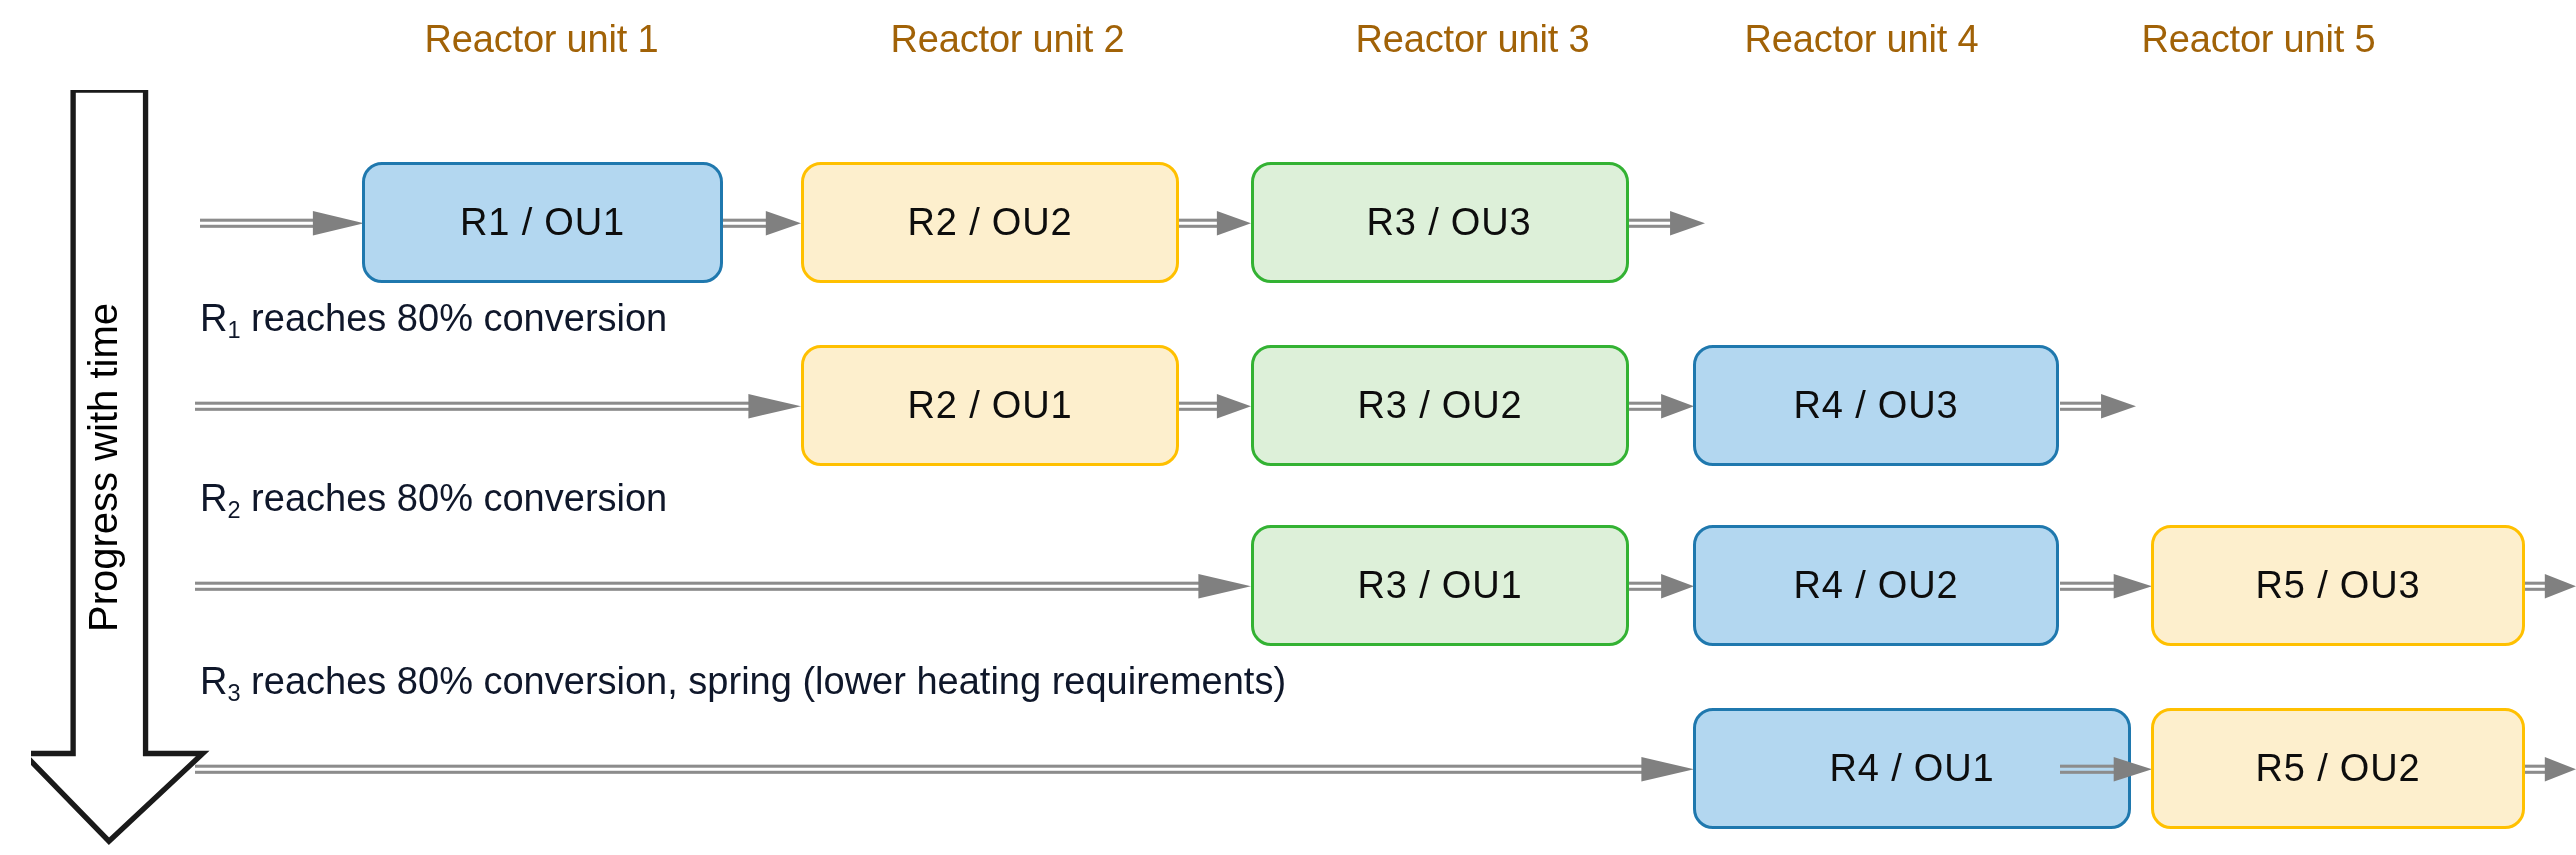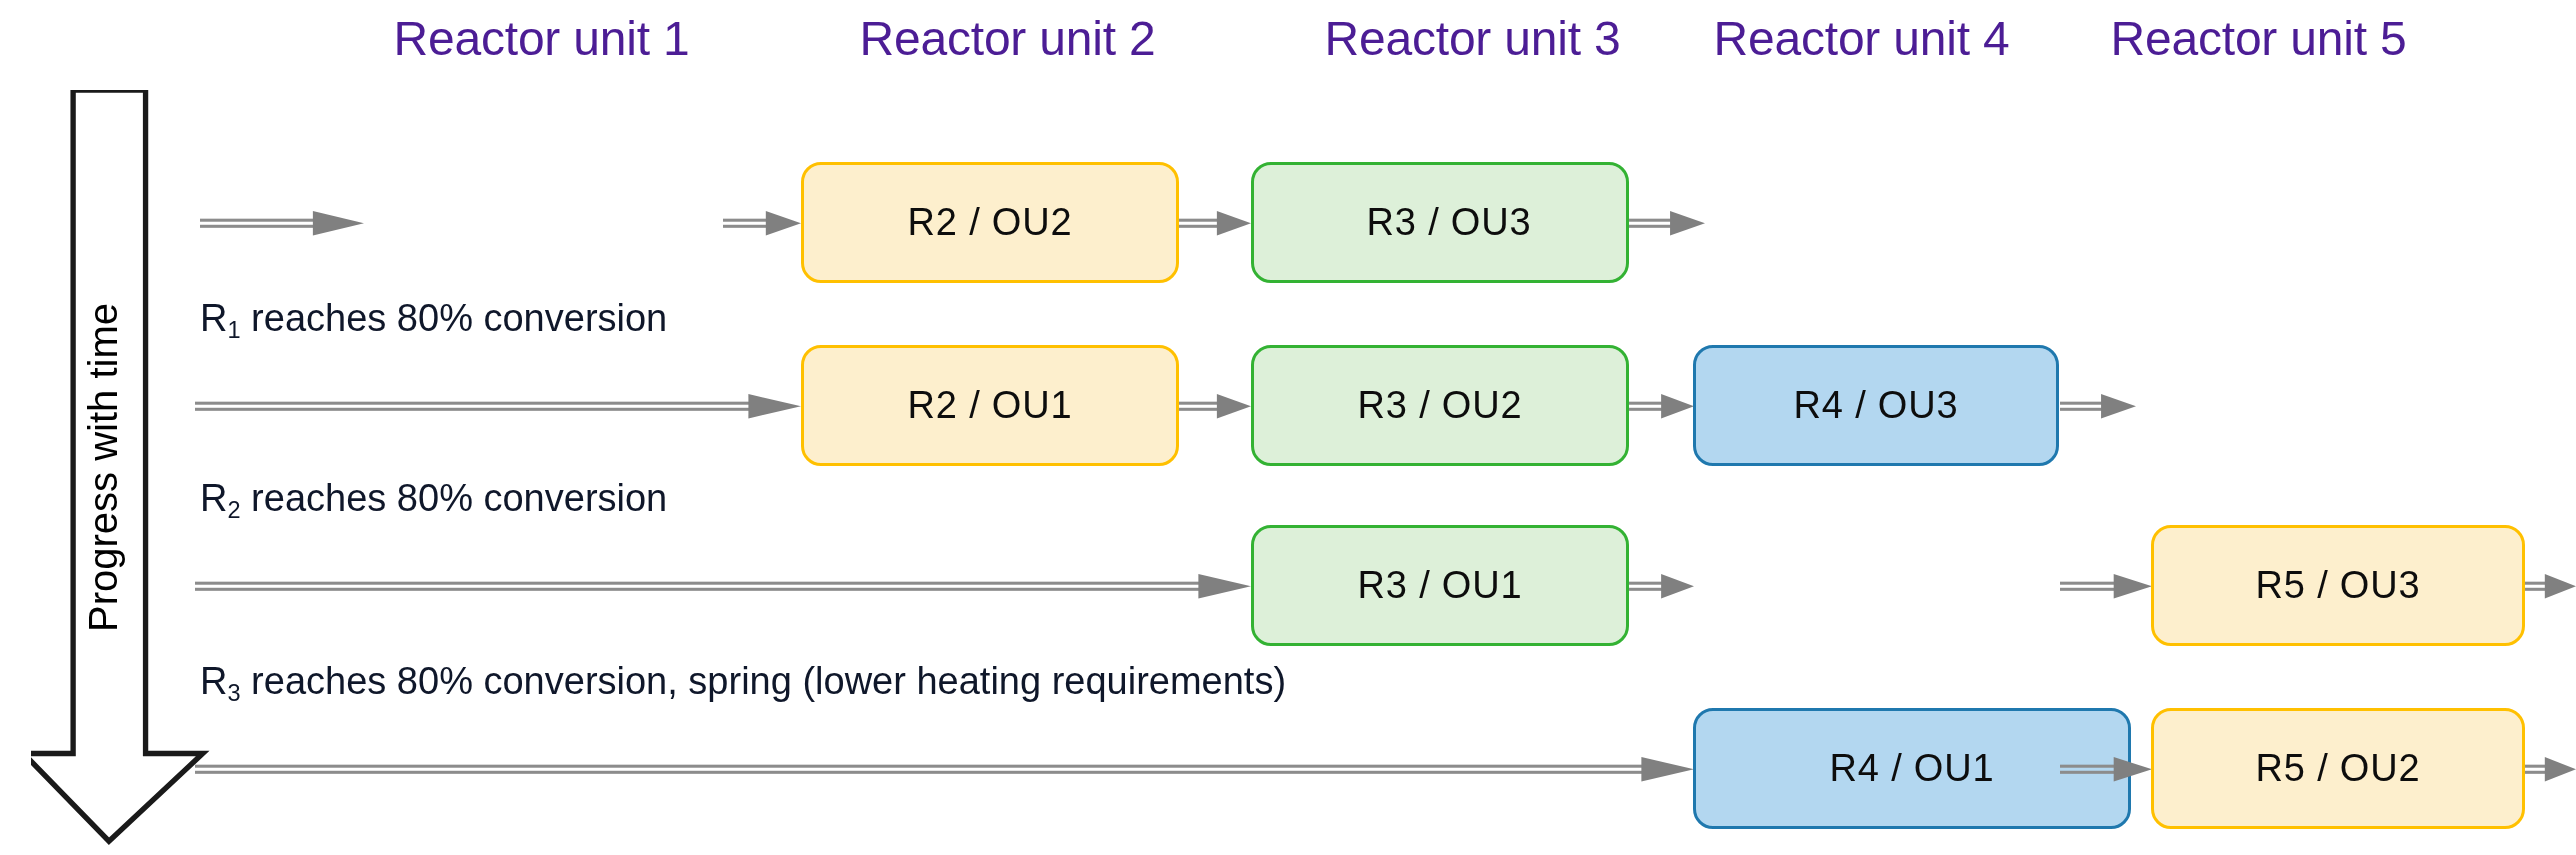--- a/index.html
+++ b/index.html
@@ -2,22 +2,22 @@
 <html style="font-size:12.2px"><head>
 <meta charset="utf-8">
 <style>
   html,body{margin:0;padding:0;background:#ffffff;}
   body{width:2576px;height:856px;position:relative;overflow:hidden;
        font-family:"Liberation Sans", sans-serif; color:#000;}
 
   
   .col-header{
     position:absolute; top:17px; height:44px; line-height:44px;
-    font-size:48px; text-align:center; white-space:nowrap;
-    color:#4c1d95; letter-spacing:-0.2px;
+    font-size:38px; text-align:center; white-space:nowrap;
+    color:#a16207; letter-spacing:-0.2px;
   }
 
   
   #progress-arrow{ position:absolute; left:30.5px; top:90px; width:191px; height:755px; }
   #progress-arrow svg{ display:block; width:191px; height:755px; }
   .progress-label{
     position:absolute; left:0; top:0; width:755px; height:145px;
     transform-origin: 0 0;
     transform: rotate(-90deg) translate(-755px, 0px);
     display:flex; align-items:center; justify-content:center;
@@ -67,20 +67,21 @@
 
 <div class="row" style="top:162px;">
 
   <div class="arrow" style="left:200px;width:164px;">
     <svg viewBox="0 0 215 40" preserveAspectRatio="none">
       <rect x="0" y="14" width="150" height="4" fill="#8c8c8c"></rect>
       <rect x="0" y="22" width="150" height="4" fill="#8c8c8c"></rect>
       <polygon points="148,4 215,20 148,36" fill="#808080"></polygon>
     </svg>
   </div>
+  <div class="pbox blue" style="left:362px;width:361px;">R1 / OU1</div>
   <div class="arrow" style="left:723px;width:78px;">
     <svg viewBox="0 0 102 40" preserveAspectRatio="none">
       <rect x="0" y="14" width="60" height="4" fill="#8c8c8c"></rect>
       <rect x="0" y="22" width="60" height="4" fill="#8c8c8c"></rect>
       <polygon points="56,4 102,20 56,36" fill="#808080"></polygon>
     </svg>
   </div>
   <div class="pbox yellow" style="left:801px;width:378px;">R2 / OU2</div>
   <div class="arrow" style="left:1179px;width:72px;">
     <svg viewBox="0 0 95 40" preserveAspectRatio="none">
@@ -148,20 +149,21 @@
     </svg>
   </div>
   <div class="pbox green" style="left:1251px;width:378px;">R3 / OU1</div>
   <div class="arrow" style="left:1629px;width:65px;">
     <svg viewBox="0 0 85 40" preserveAspectRatio="none">
       <rect x="0" y="14" width="46" height="4" fill="#8c8c8c"></rect>
       <rect x="0" y="22" width="46" height="4" fill="#8c8c8c"></rect>
       <polygon points="42,4 85,20 42,36" fill="#808080"></polygon>
     </svg>
   </div>
+  <div class="pbox blue" style="left:1693px;width:366px;">R4 / OU2</div>
   <div class="arrow" style="left:2060px;width:92px;">
     <svg viewBox="0 0 120 40" preserveAspectRatio="none">
       <rect x="0" y="14" width="74" height="4" fill="#8c8c8c"></rect>
       <rect x="0" y="22" width="74" height="4" fill="#8c8c8c"></rect>
       <polygon points="70,4 120,20 70,36" fill="#808080"></polygon>
     </svg>
   </div>
   <div class="pbox yellow" style="left:2151px;width:374px;">R5 / OU3</div>
   <div class="arrow" style="left:2525px;width:51px;">
     <svg viewBox="0 0 67 40" preserveAspectRatio="none">

